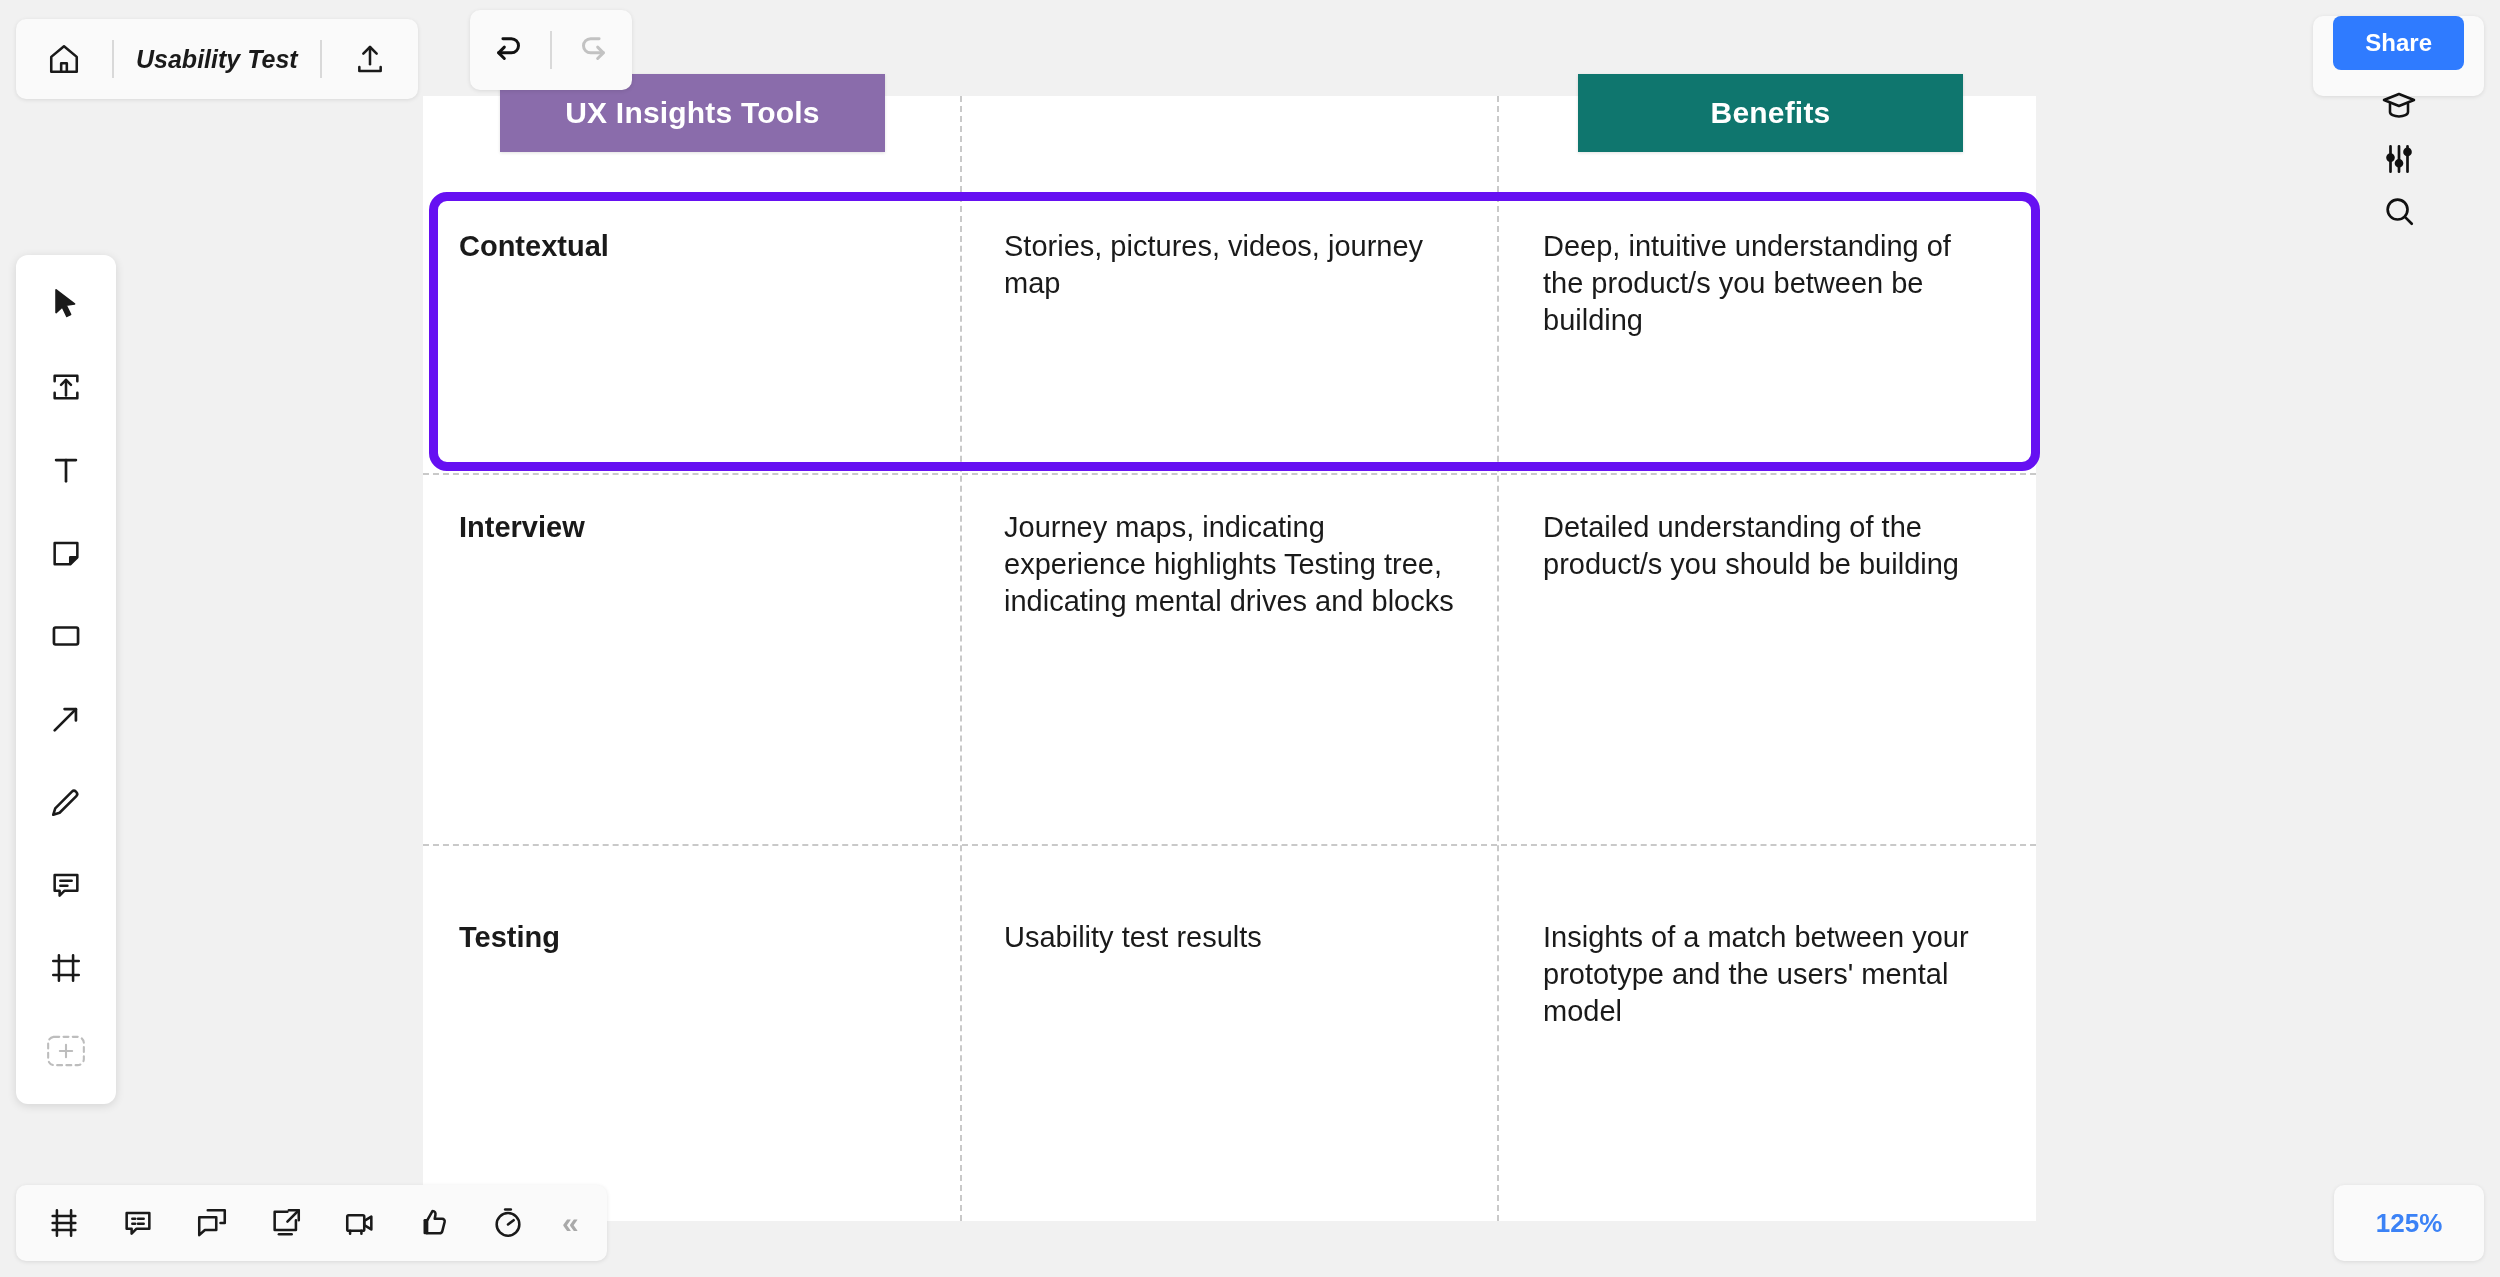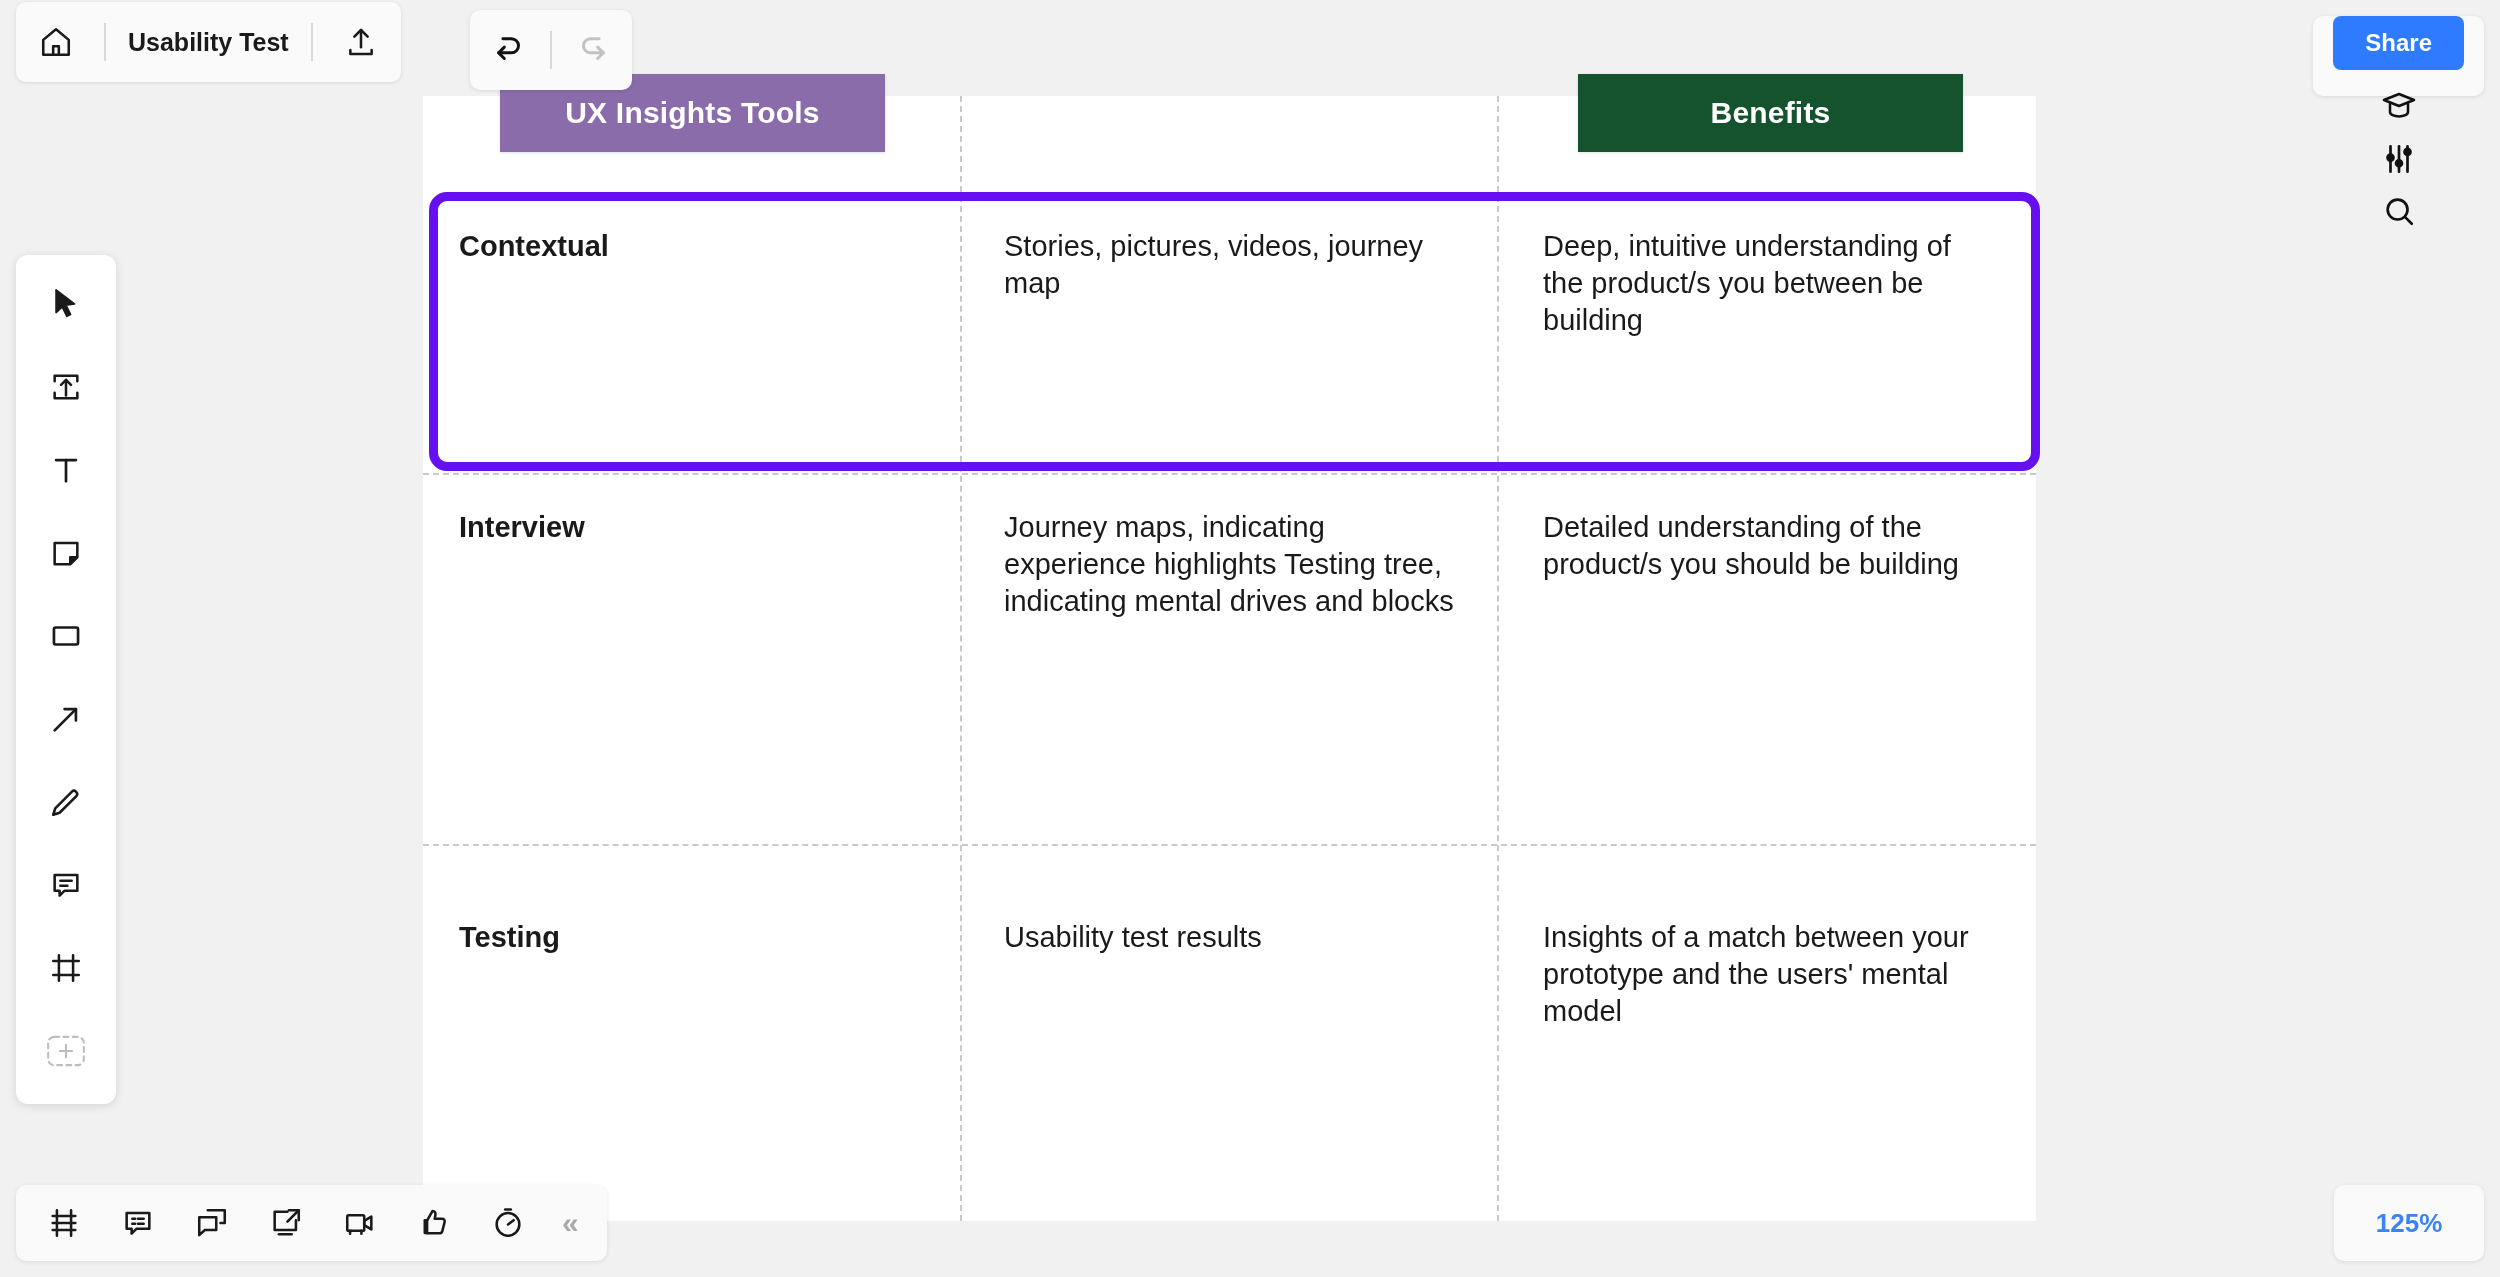--- a/index.html
+++ b/index.html
@@ -51,21 +51,21 @@
     align-items: center;
     justify-content: center;
     color: #ffffff;
     font-size: 30px;
     font-weight: bold;
     letter-spacing: .2px;
     box-shadow: 0 1px 3px rgba(0,0,0,.12);
   }
   .hdr.h1 { left: 500px;  width: 385px; background: #8a6cab; }
   .hdr.h2 { left: 1036px; width: 385px; background: #2ec4a8; }
-  .hdr.h3 { left: 1578px; width: 385px; background: #14532d; }
+  .hdr.h3 { left: 1578px; width: 385px; background: #0f766e; }
 
   
   .trow {
     position: absolute;
     left: 423px;
     width: 1613px;
     display: flex;
   }
   .trow.row0 { top: 192px; height: 281px; }
   .trow.row1 { top: 473px; height: 371px; }
@@ -93,25 +93,26 @@
   }
 
   
   .panel {
     background: #fafafa;
     border-radius: 10px;
     box-shadow: 0 1px 4px rgba(0,0,0,.10);
   }
   .tl-bar {
     position: absolute;
-    left: 16px; top: 2px;
+    left: 16px; top: 19px;
     height: 80px;
     display: flex;
     align-items: center;
-    padding: 0 14px;
+    padding: 0 22px;
+    font-style: italic;
   }
   .tl-bar .sep {
     width: 2px; height: 38px;
     background: #d9d9d9;
     margin: 0 22px;
   }
   .doc-title {
     font-size: 25px;
     font-weight: bold;
     color: #1a1a1a;

